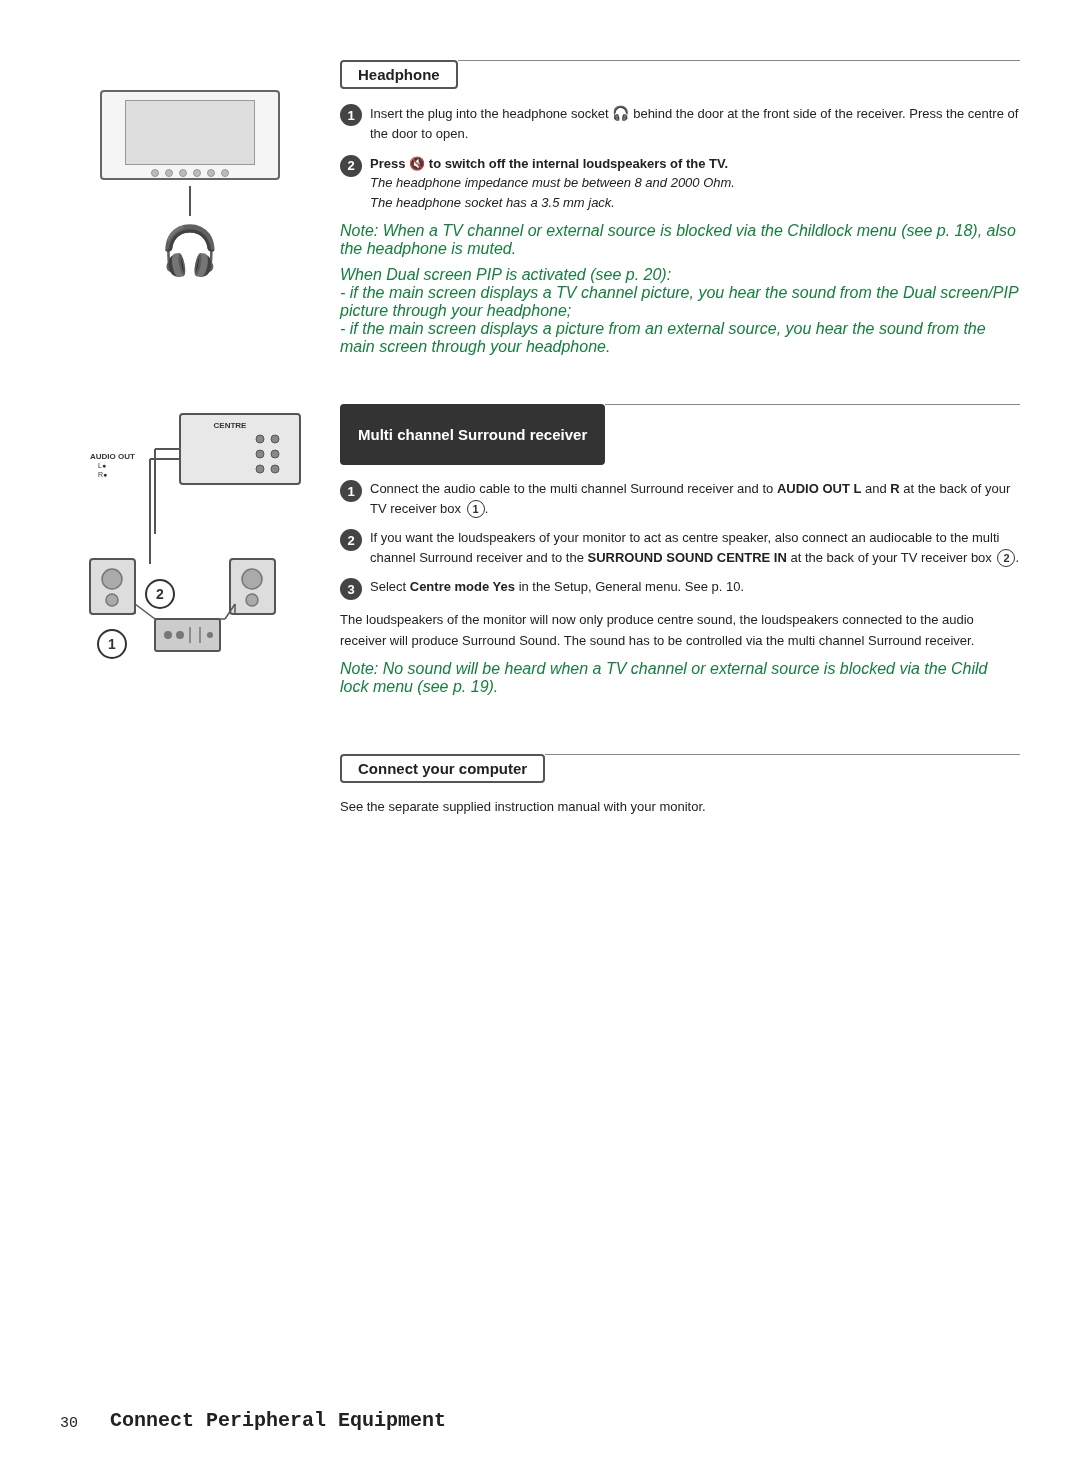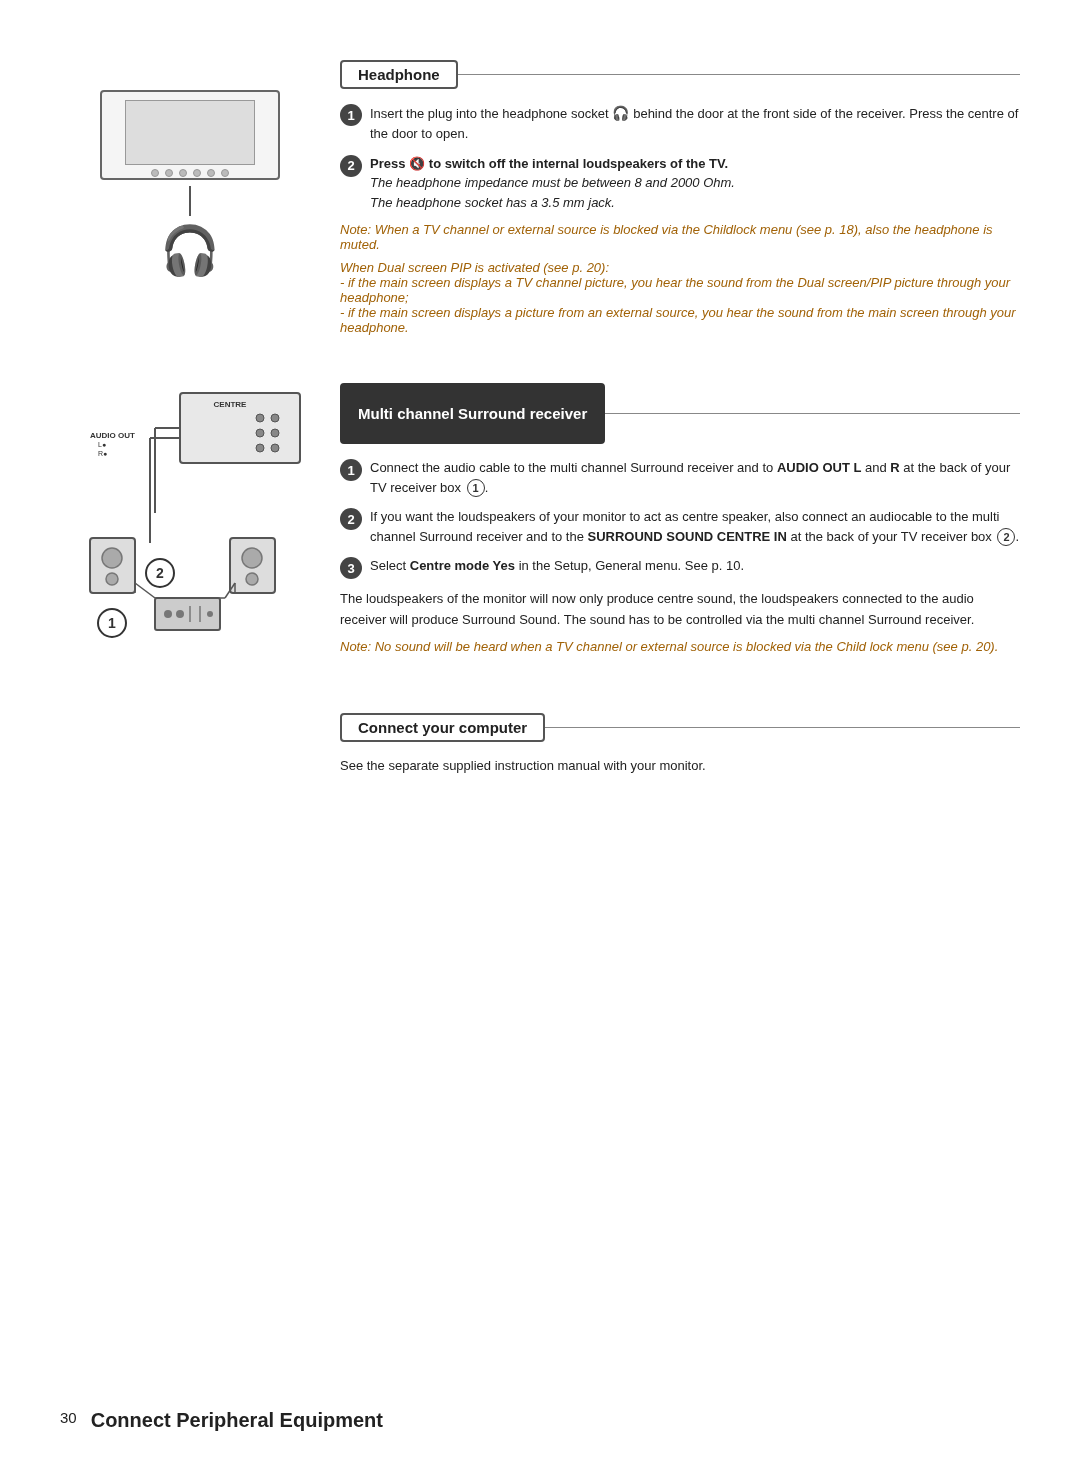--- a/index.html
+++ b/index.html
@@ -58,31 +58,32 @@
       align-items: center;
       justify-content: center;
       flex-shrink: 0;
       margin-top: 1px;
     }
     .step-text { flex: 1; line-height: 1.5; }
 
     
     .italic { font-style: italic; text-align: right; }
     .bold { font-weight: bold; }
-    .note-text { font-style: italic; font-size: 13px; color: #a16207; margin-bottom: 8px; }
+    .note-text { font-style: italic; font-size: 16px; color: #15803d; margin-bottom: 8px; }
     .body-text { line-height: 1.6; margin-bottom: 8px; font-size: 13px; }
 
     
     .page-footer {
       position: absolute;
       bottom: 50px;
       left: 60px;
       display: flex;
-      align-items: flex-start;
-      gap: 14px;
+      align-items: flex-end;
+      gap: 32px;
+      font-family: Liberation Mono, monospace;
     }
     .page-num {
       font-size: 15px;
       font-weight: normal;
     }
     .page-title-footer {
       font-size: 20px;
       font-weight: bold;
     }
 
@@ -149,21 +150,20 @@
 
     .section-surround-left {
       position: relative;
       width: 260px;
       height: 280px;
       flex-shrink: 0;
     }
 
     .full-line {
       display: flex;
-      align-items: center;
       margin-bottom: 14px;
     }
     .full-line .line {
       flex: 1;
       height: 1px;
       background: #888;
     }
     .full-line .title-box-filled {
       background: #333;
       color: #fff;
@@ -332,21 +332,21 @@
             Select <strong>Centre mode Yes</strong> in the Setup, General menu. See p. 10.
           </div>
         </div>
       </div>
 
       <p class="body-text">
         The loudspeakers of the monitor will now only produce centre sound, the loudspeakers connected to the audio receiver will produce Surround Sound. The sound has to be controlled via the multi channel Surround receiver.
       </p>
 
       <p class="note-text">
-        <em>Note: No sound will be heard when a TV channel or external source is blocked via the Child lock menu (see p. 20).</em>
+        <em>Note: No sound will be heard when a TV channel or external source is blocked via the Child lock menu (see p. 19).</em>
       </p>
     </div>
   </div>
 
   <div class="section" style="margin-top: 10px;">
     <div class="section-left">
       
     </div>
     <div class="section-right">
 

